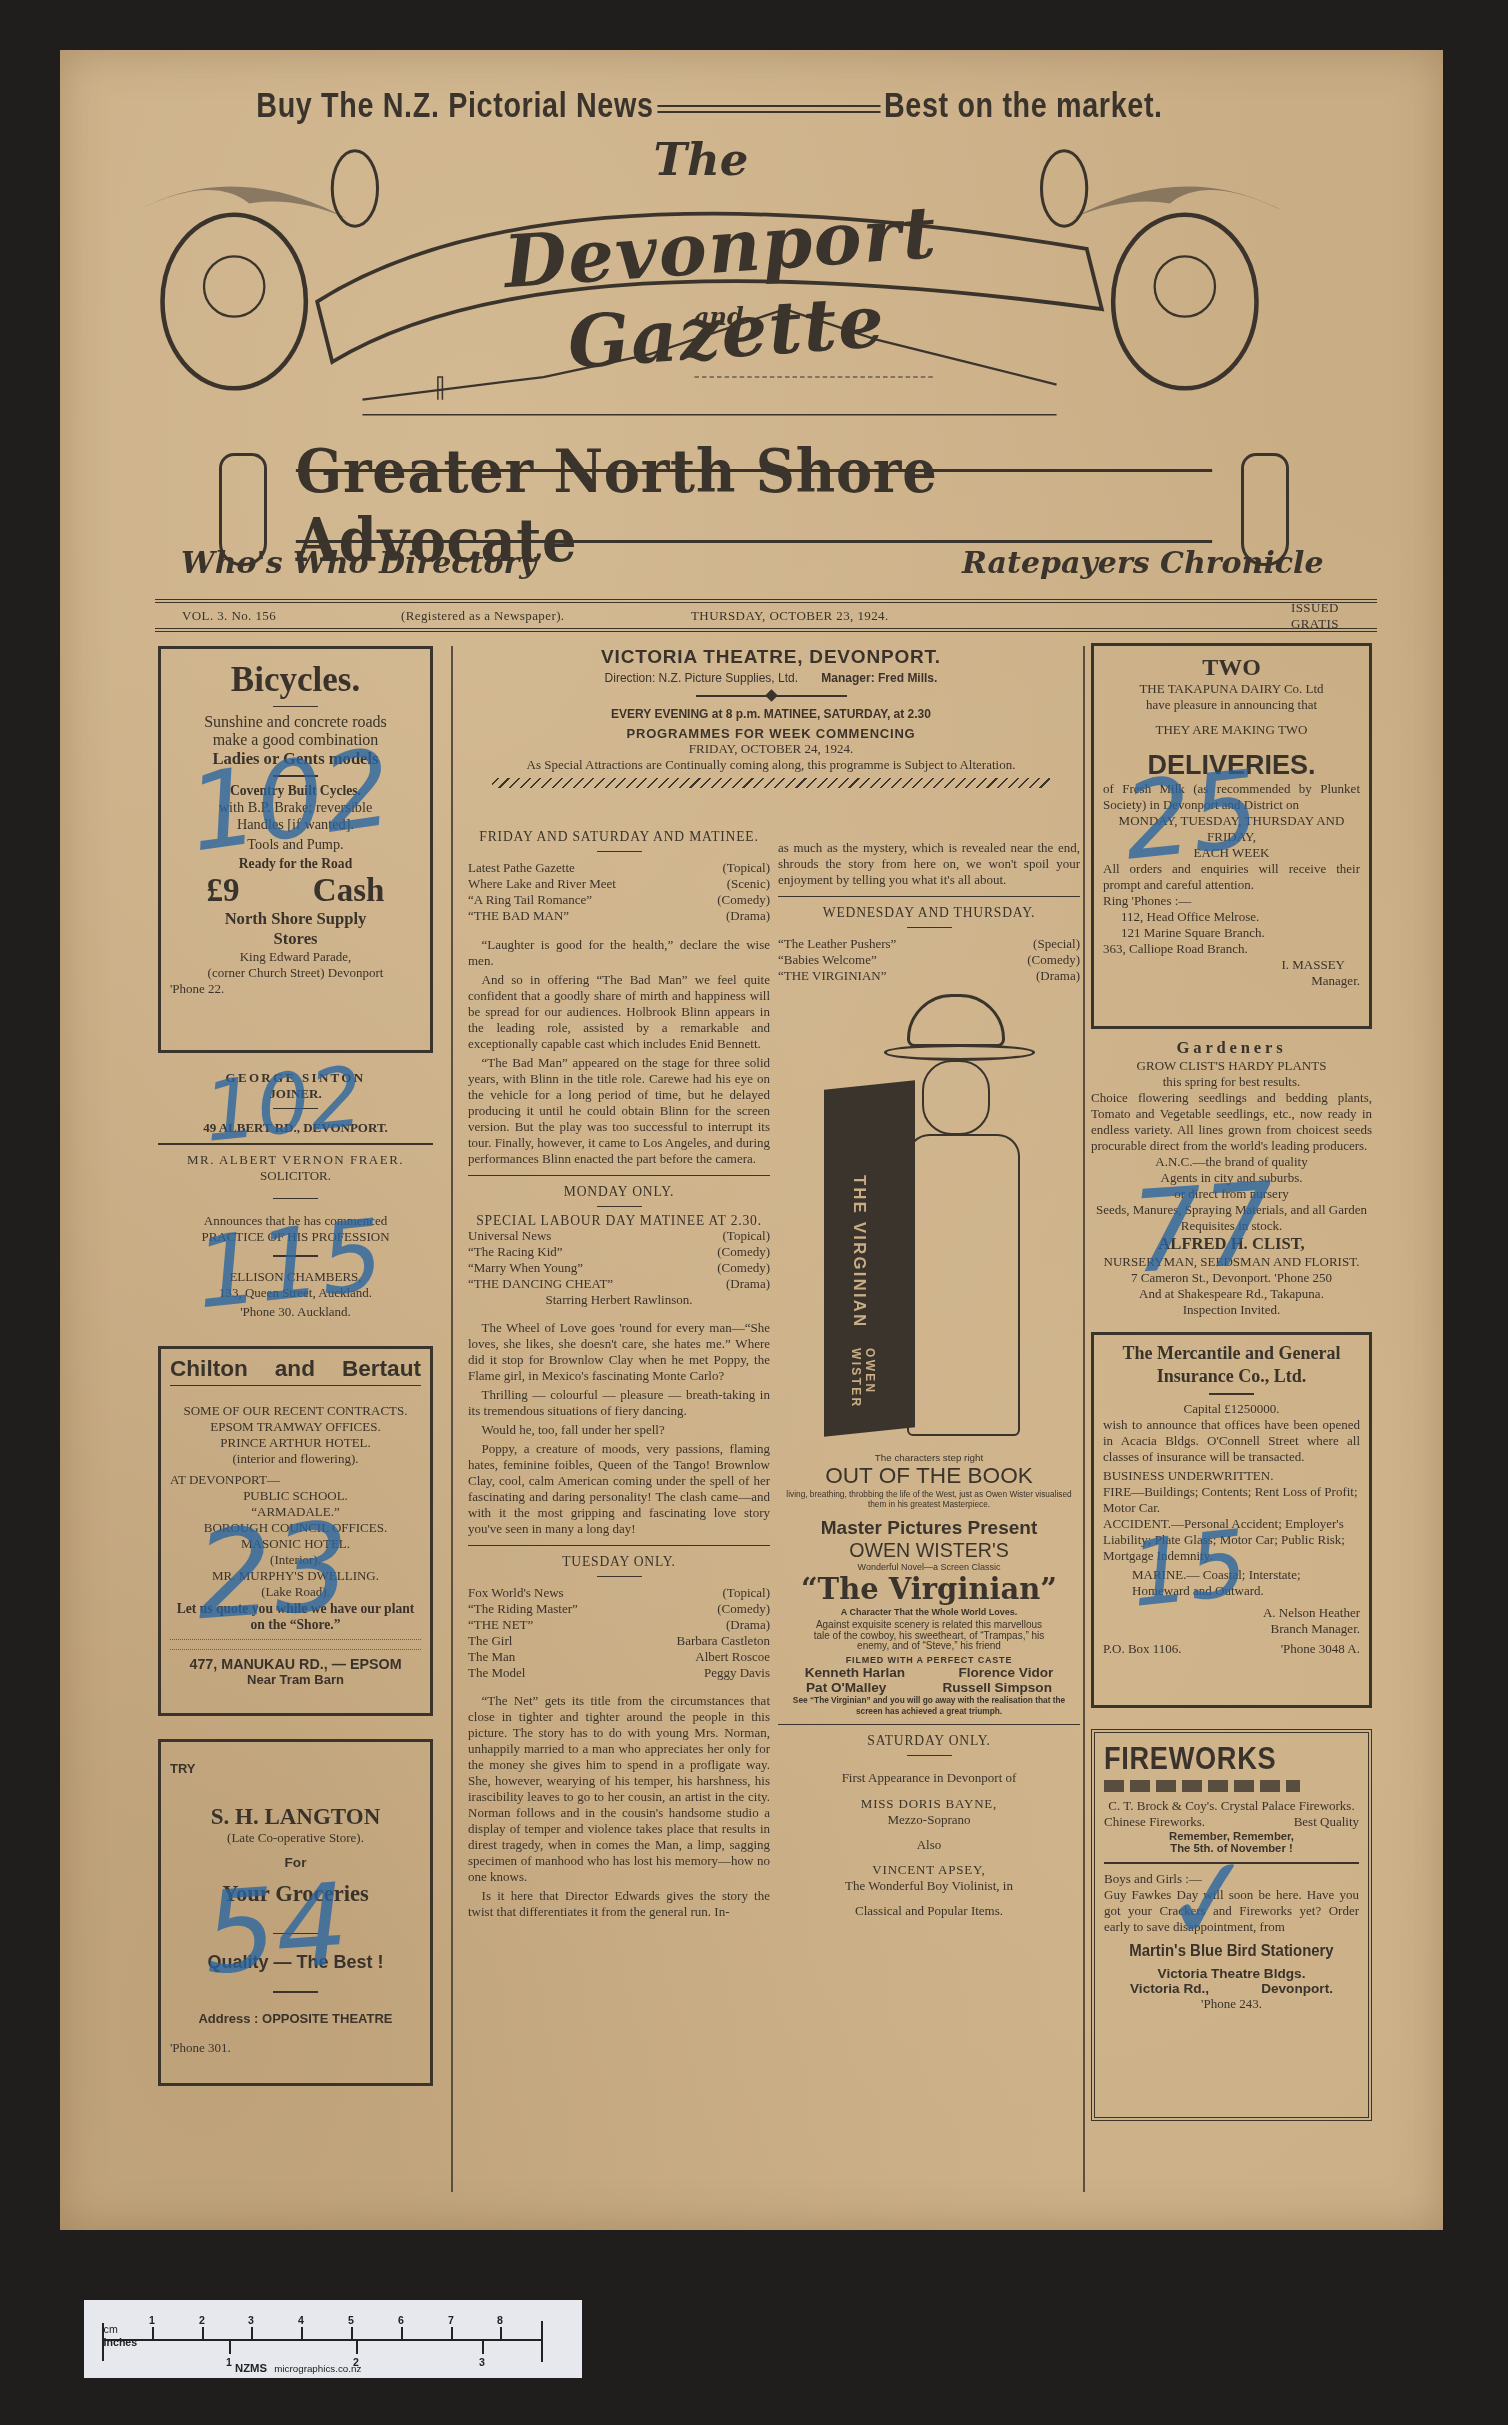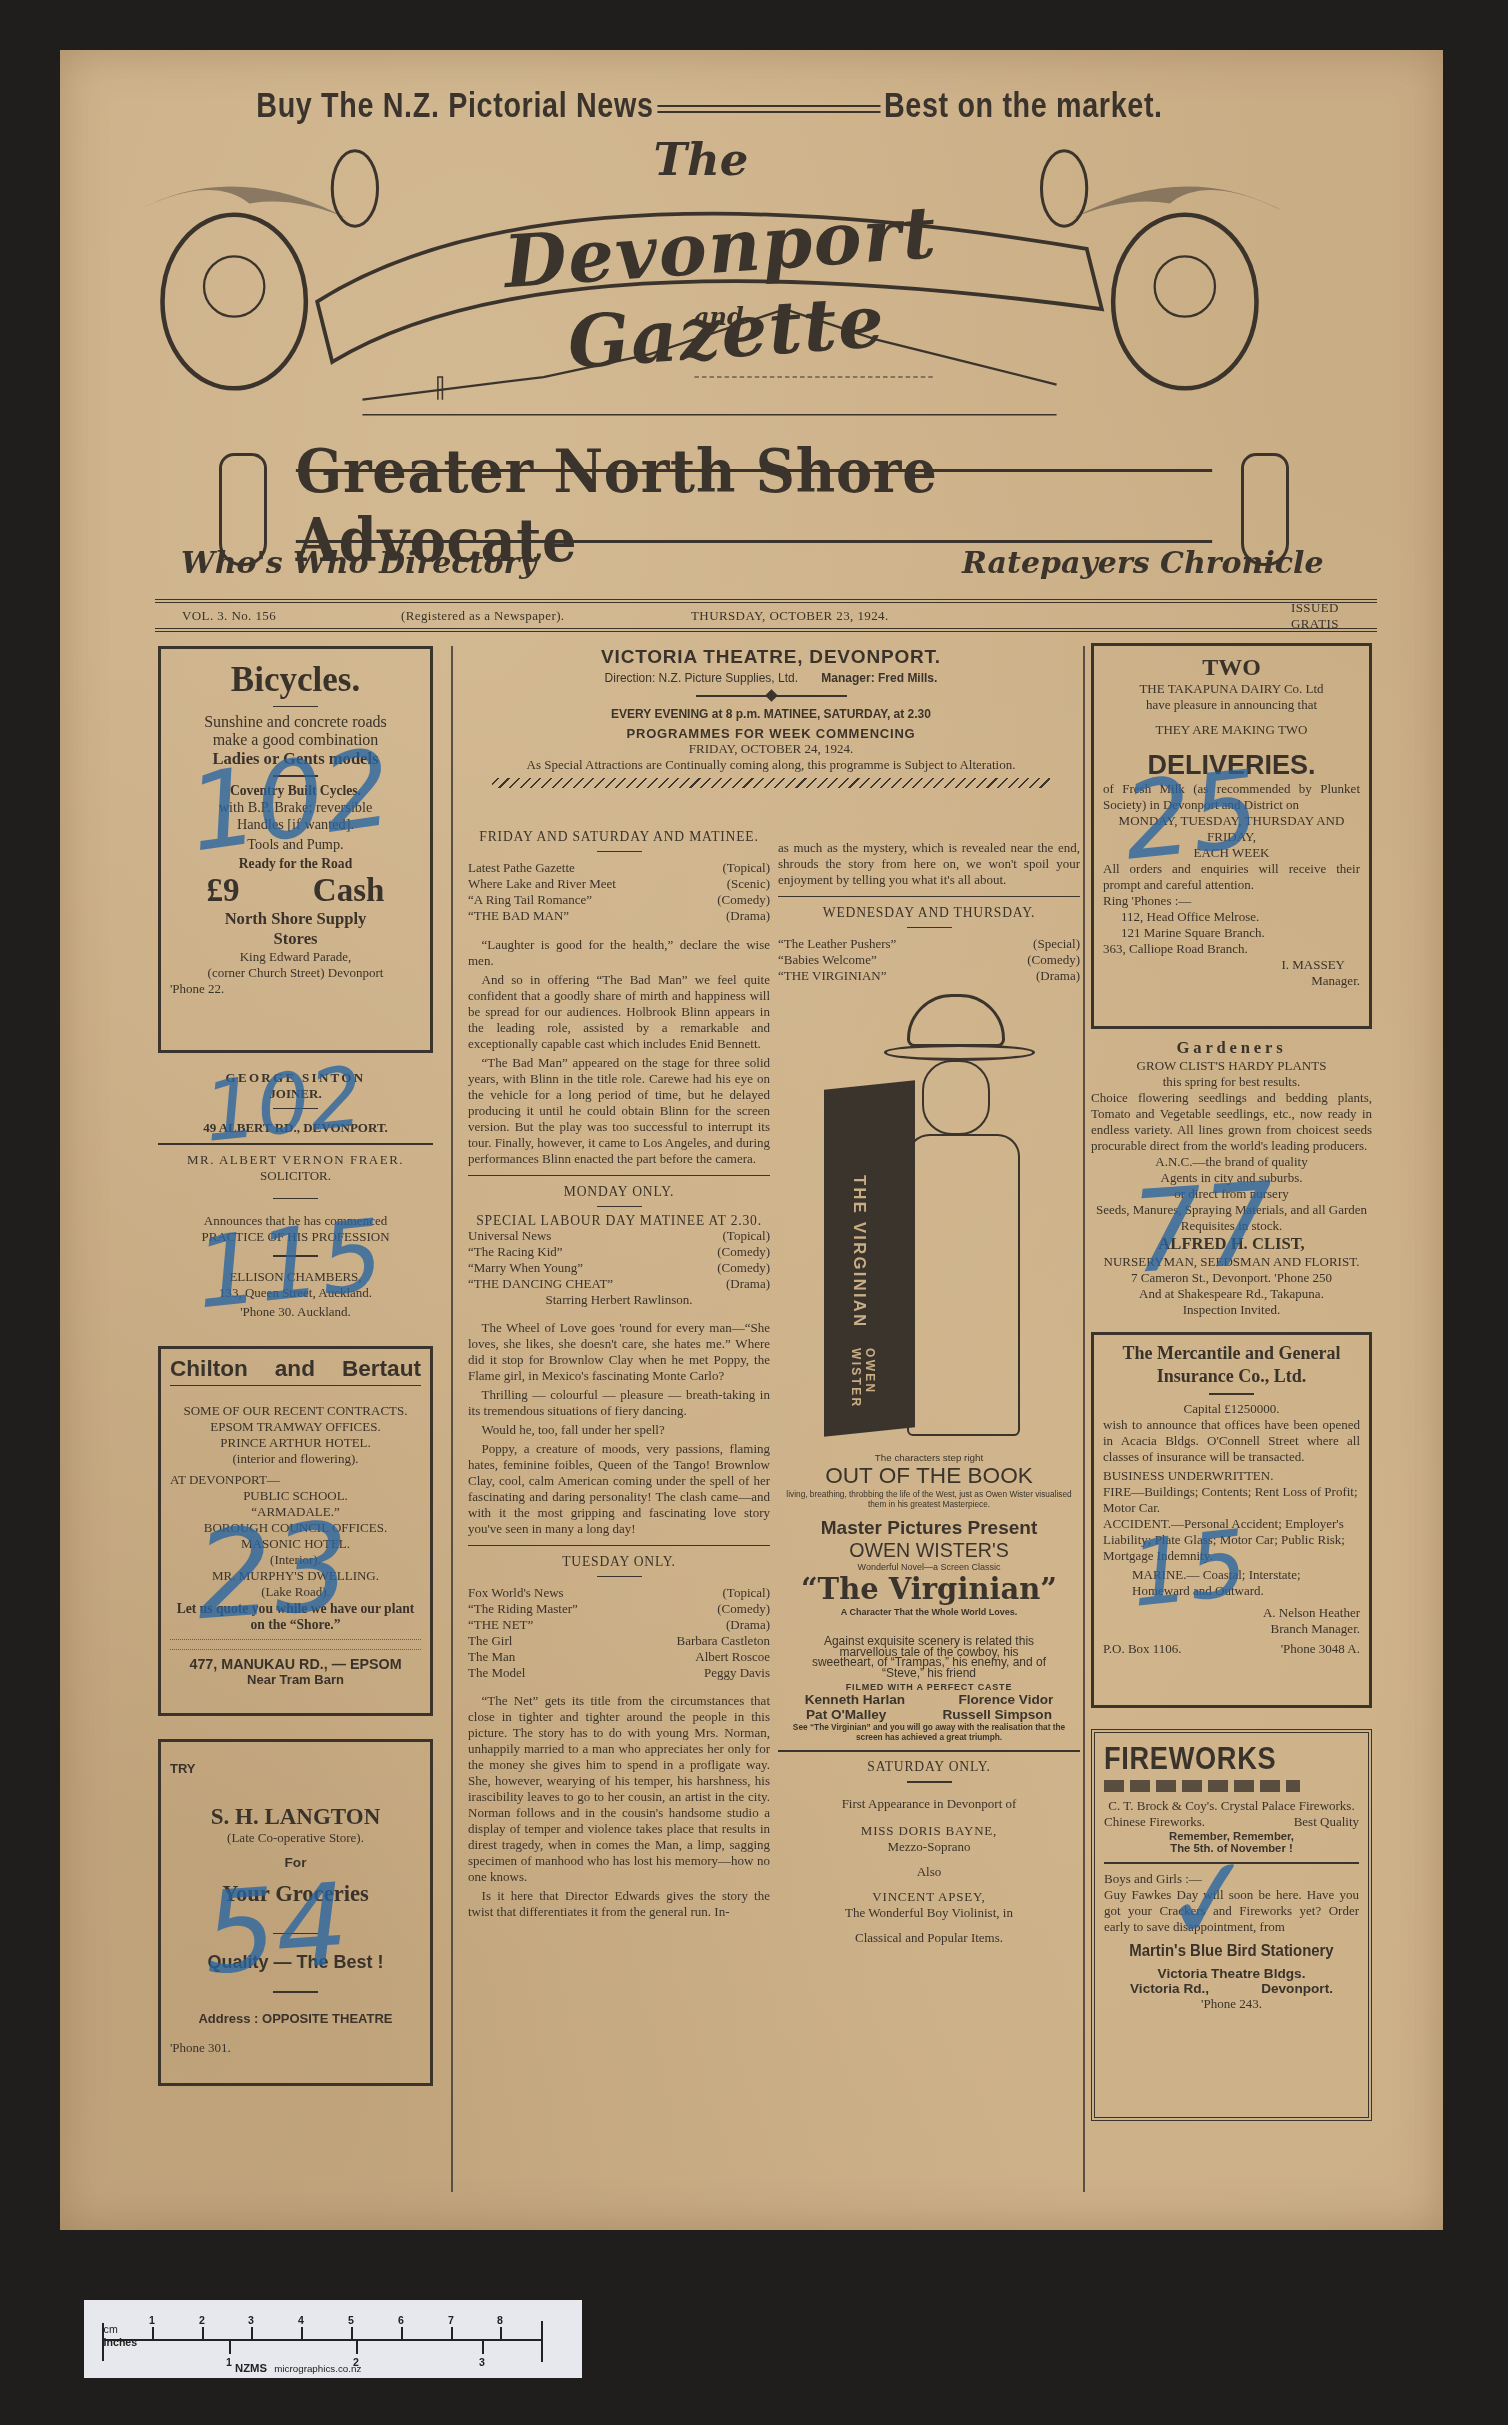--- a/index.html
+++ b/index.html
@@ -382,21 +382,21 @@
 
   <div class="v-caption">
     <div style="font-size:9.8px;margin-top:4.5px;">The characters step right</div>
     <div style="font-size:22.6px;line-height:26px;">OUT OF THE BOOK</div>
     <div style="font-size:8.3px;line-height:10.6px;padding:0 4.5px;">living, breathing, throbbing the life of the West, just as Owen Wister visualised them in his greatest Masterpiece.</div>
     <div class="bold" style="font-size:19px;margin-top:7.5px;">Master Pictures Present</div>
     <div style="font-size:19.6px;">OWEN WISTER'S</div>
     <div style="font-size:9px;">Wonderful Novel—a Screen Classic</div>
     <div class="bold" style="font-family:'DejaVu Serif',serif;font-size:29px;line-height:35px;">“The Virginian”</div>
     <div class="bold" style="font-size:9px;">A Character That the Whole World Loves.</div>
-    <div style="font-size:12px;line-height:10.6px;padding:3px 30px;margin-top:16px;">Against exquisite scenery is related this marvellous tale of the cowboy, his sweetheart, of “Trampas,” his enemy, and of “Steve,” his friend</div>
+    <div style="font-size:10px;line-height:10.6px;padding:3px 30px;">Against exquisite scenery is related this marvellous tale of the cowboy, his sweetheart, of “Trampas,” his enemy, and of “Steve,” his friend</div>
     <div class="bold" style="font-size:9px;letter-spacing:0.8px;">FILMED WITH A PERFECT CASTE</div>
     <div class="bold" style="font-size:13.6px;display:flex;justify-content:space-around;">
       <span>Kenneth Harlan</span>
       <span>Florence Vidor</span>
     </div>
     <div class="bold" style="font-size:13.6px;display:flex;justify-content:space-around;">
       <span>Pat O'Malley</span>
       <span>Russell Simpson</span>
     </div>
     <div class="bold" style="font-size:8.3px;line-height:10.6px;padding:0 7.5px;">See “The Virginian” and you will go away with the realisation that the screen has achieved a great triumph.</div>

